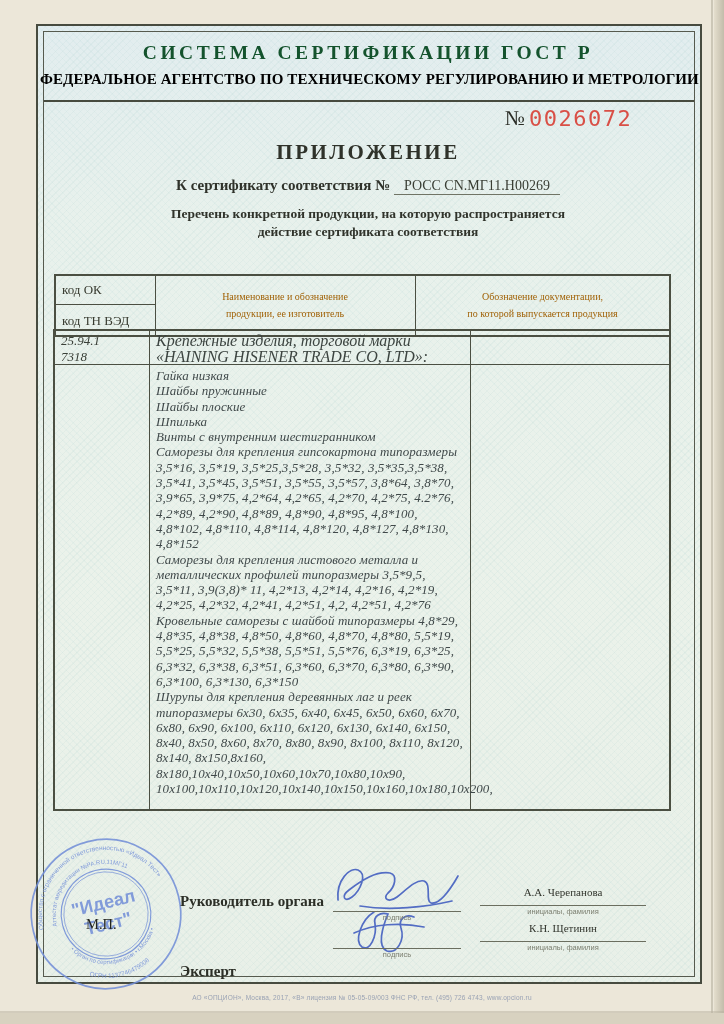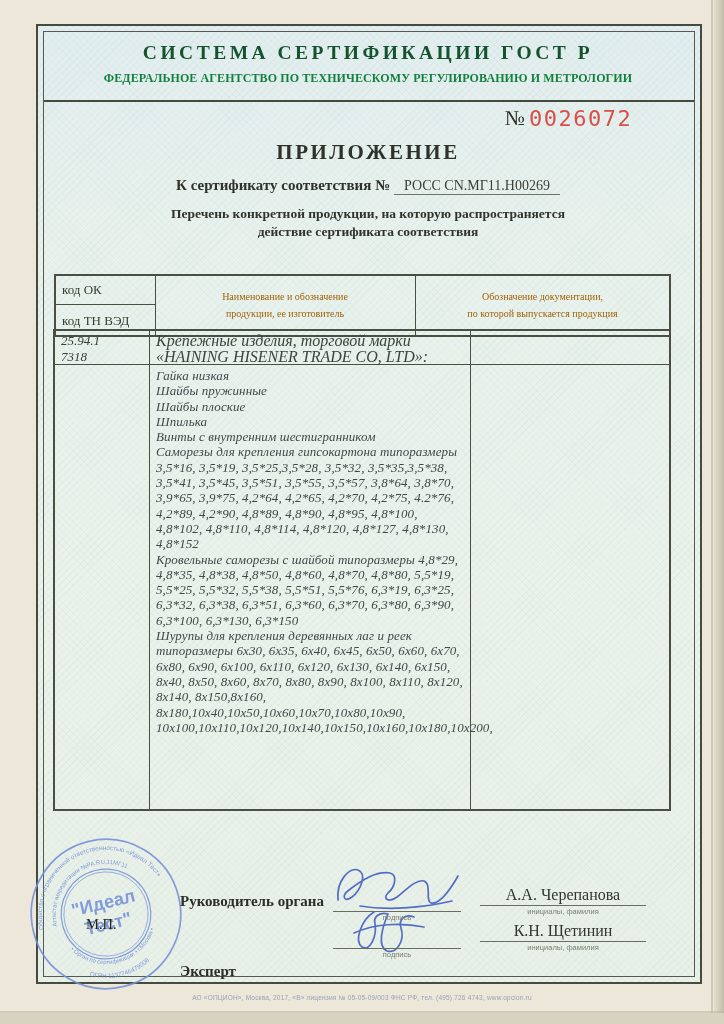--- a/index.html
+++ b/index.html
@@ -12,21 +12,21 @@
          linear-gradient(180deg,#e2edef 0%,#e8f1ec 20%,#ebf2ea 60%,#e9f0e8 100%);}
   .frame-outer{position:absolute;left:36px;top:24px;width:666px;height:960px;
        border:2px solid #474b3f;box-sizing:border-box;}
   .frame-inner{position:absolute;left:43px;top:31px;width:652px;height:946px;
        border:1px solid #565a4e;box-sizing:border-box;}
   .head-band{position:absolute;left:44px;top:32px;width:650px;height:68px;
        border-bottom:2.5px solid #474b3f;}
   .t-system{position:absolute;left:40px;top:42px;width:656px;text-align:center;
        font-size:19.5px;font-weight:bold;letter-spacing:3.5px;color:#14532d;}
   .t-agency{position:absolute;left:40px;top:71px;width:656px;text-align:center;
-       font-size:12px;font-weight:bold;letter-spacing:0.1px;color:#15803d;white-space:nowrap;}
+       font-size:15px;font-weight:bold;letter-spacing:0.1px;color:#000000;white-space:nowrap;}
   .blank-num{position:absolute;left:505px;top:106px;width:190px;white-space:nowrap;}
   .blank-num .no{font-size:21px;color:#2b2d26;}
   .blank-num .digits{font-family:"DejaVu Sans Mono",monospace;font-size:22px;
        color:#d94f46;letter-spacing:1.5px;vertical-align:-1px;}
   .t-app{position:absolute;left:40px;top:140px;width:656px;text-align:center;
        font-size:21px;font-weight:bold;letter-spacing:2.5px;color:#2f322a;}
   .t-certline{position:absolute;left:40px;top:177px;width:656px;text-align:center;font-size:15px;}
   .t-certline .lbl{font-weight:bold;color:#2f322a;}
   .t-certline .val{font-size:14px;color:#3a3e34;border-bottom:1px solid #707465;padding:0 10px 1px;}
   .t-sub{position:absolute;left:40px;width:656px;text-align:center;
@@ -50,21 +50,21 @@
   .b-prodtitle{position:absolute;left:101px;top:2px;width:306px;font-size:16px;line-height:15.5px;color:#3c4440;}
   .b-list{position:absolute;left:101px;top:37px;width:308px;font-size:13px;line-height:15.3px;
        color:#40494a;letter-spacing:0.1px;}
   .b-list p{margin:0;}
   .stamp{position:absolute;left:26px;top:834px;width:160px;height:160px;
        transform:rotate(-14deg);opacity:0.88;}
   .mp{position:absolute;left:86px;top:916px;font-size:14.5px;color:#23251f;}
   .sig-label{position:absolute;left:180px;font-size:15px;font-weight:bold;color:#2c2f27;}
   .s-line{position:absolute;height:0;border-top:1px solid #6b6e5f;}
   .s-cap{position:absolute;text-align:center;font-size:7.5px;color:#7c7f70;font-family:"Liberation Sans",sans-serif;}
-  .s-name{position:absolute;text-align:center;font-size:16px;color:#33362e;}
+  .s-name{position:absolute;text-align:center;font-size:11px;color:#33362e;}
   .ink{position:absolute;}
   .footer{position:absolute;left:0;top:994px;width:724px;text-align:center;
        font-family:"Liberation Sans",sans-serif;font-size:6.5px;color:#99a2b4;letter-spacing:0.2px;}
   .edge-r-line{position:absolute;left:711px;top:0;width:2px;height:1014px;background:#b7b2a0;opacity:.6;}
   .edge-r{position:absolute;left:714px;top:0;width:10px;height:1024px;
        background:linear-gradient(90deg,#e4decd,#c2bcaa);}
   .edge-b-line{position:absolute;left:0;top:1011px;width:724px;height:2px;background:#b7b2a0;opacity:.5;}
   .edge-b{position:absolute;left:0;top:1013px;width:724px;height:11px;background:#d8d2c0;}
 </style>
 </head>
@@ -120,20 +120,21 @@
       <div>7318</div>
     </div>
     <div class="b-prodtitle">Крепежные изделия, торговой марки «HAINING HISENER TRADE CO, LTD»:</div>
     <div class="b-list">
       <p>Гайка низкая</p>
       <p>Шайбы пружинные</p>
       <p>Шайбы плоские</p>
       <p>Шпилька</p>
       <p>Винты с внутренним шестигранником</p>
       <p>Саморезы для крепления гипсокартона типоразмеры 3,5*16, 3,5*19, 3,5*25,3,5*28, 3,5*32, 3,5*35,3,5*38, 3,5*41, 3,5*45, 3,5*51, 3,5*55, 3,5*57, 3,8*64, 3,8*70, 3,9*65, 3,9*75, 4,2*64, 4,2*65, 4,2*70, 4,2*75, 4.2*76, 4,2*89, 4,2*90, 4,8*89, 4,8*90, 4,8*95, 4,8*100, 4,8*102, 4,8*110, 4,8*114, 4,8*120, 4,8*127, 4,8*130, 4,8*152</p>
+      <p>Саморезы для крепления листового металла и металлических профилей типоразмеры 3,5*9,5, 3,5*11, 3,9(3,8)* 11, 4,2*13, 4,2*14, 4,2*16, 4,2*19, 4,2*25, 4,2*32, 4,2*41, 4,2*51, 4,2, 4,2*51, 4,2*76</p>
       <p>Кровельные саморезы с шайбой типоразмеры 4,8*29, 4,8*35, 4,8*38, 4,8*50, 4,8*60, 4,8*70, 4,8*80, 5,5*19, 5,5*25, 5,5*32, 5,5*38, 5,5*51, 5,5*76, 6,3*19, 6,3*25, 6,3*32, 6,3*38, 6,3*51, 6,3*60, 6,3*70, 6,3*80, 6,3*90, 6,3*100, 6,3*130, 6,3*150</p>
       <p>Шурупы для крепления деревянных лаг и реек типоразмеры 6х30, 6х35, 6х40, 6х45, 6х50, 6х60, 6х70, 6х80, 6х90, 6х100, 6х110, 6х120, 6х130, 6х140, 6х150, 8х40, 8х50, 8х60, 8х70, 8х80, 8х90, 8х100, 8х110, 8х120, 8х140, 8х150,8х160, 8х180,10х40,10х50,10х60,10х70,10х80,10х90, 10х100,10х110,10х120,10х140,10х150,10х160,10х180,10х200,</p>
     </div>
   </div>
 
   <svg class="stamp" viewBox="0 0 150 150">
     <defs>
       <path id="pOT" d="M 15,75 A 60,60 0 1 1 135,75 A 60,60 0 1 1 15,75"></path>
       <path id="pOB" d="M 15,75 A 60,60 0 0 0 135,75"></path>
       <path id="pIT" d="M 28,75 A 47,47 0 1 1 122,75"></path>

